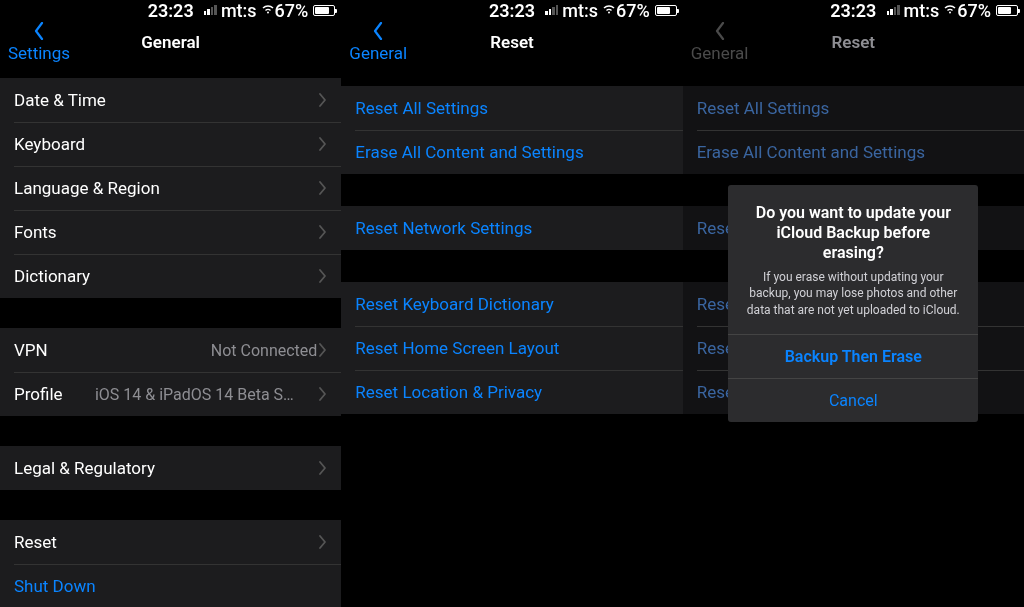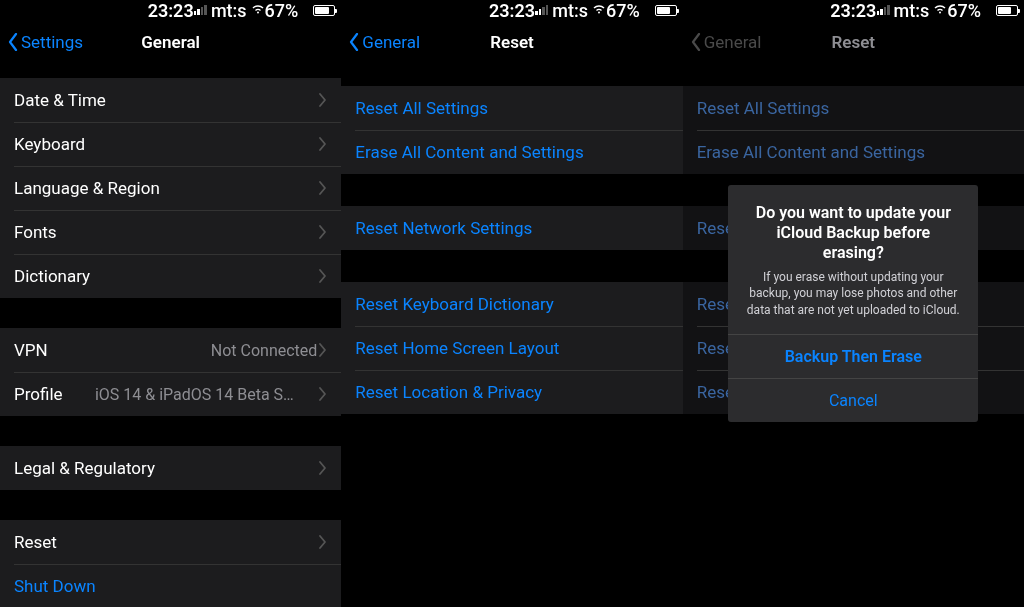--- a/index.html
+++ b/index.html
@@ -26,21 +26,21 @@
     display: flex;
     align-items: center;
     justify-content: flex-end;
     padding: 0 6px;
     font-size: 18px;
     font-weight: 500;
     color: #fff;
   }
   .status-left { display: flex; align-items: center; gap: 4px; }
   .status-center { position: absolute; left: 50%; transform: translateX(-50%); font-weight: 600; }
-  .status-right { display: flex; align-items: center; gap: 13px; }
+  .status-right { display: flex; align-items: center; gap: 3px; }
   .signal-bars {
     display: flex;
     align-items: flex-end;
     gap: 1px;
   }
   .signal-bars span {
     width: 2.5px;
     background: #fff;
     display: block;
   }
@@ -78,20 +78,21 @@
     align-items:center;
     position: relative;
     padding: 0 8px;
   }
   .back-link {
     display:flex;
     align-items:center;
     color:#0a84ff;
     font-size:17px;
     gap:3px;
+    flex-direction:column;
   }
   .dimmed .back-link { color:#4a4a4a; }
   .chevron-left {
     width:10px; height:18px;
   }
   .nav-title {
     position:absolute;
     left:50%;
     transform:translateX(-50%);
     font-size:17px;

